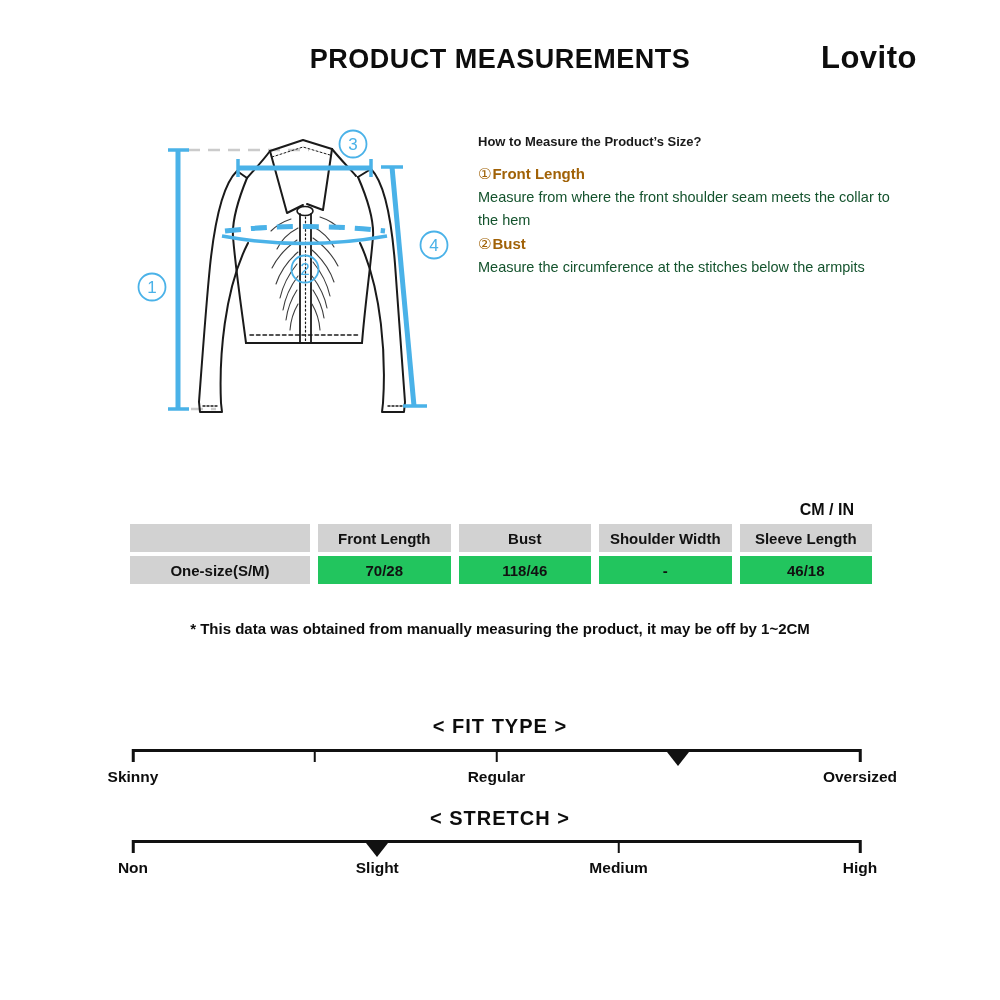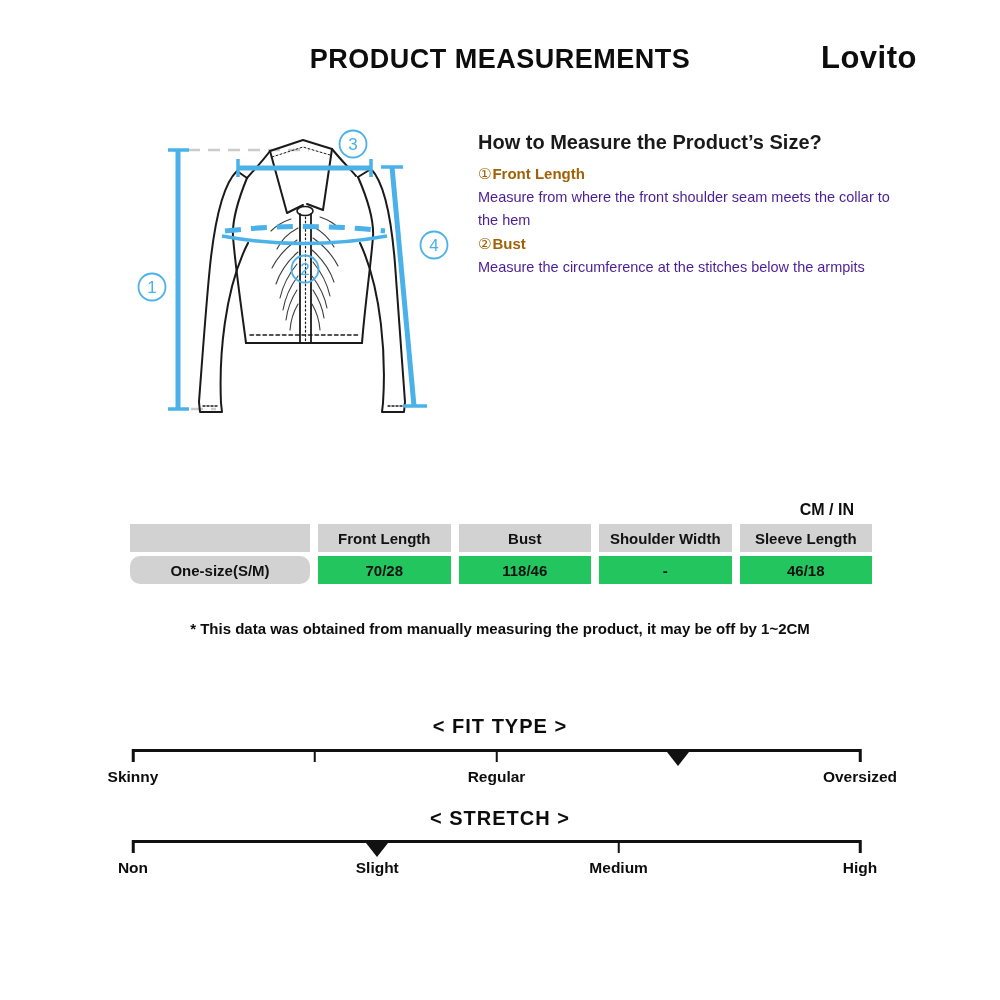--- a/index.html
+++ b/index.html
@@ -14,38 +14,38 @@
     font-size:27px;font-weight:700;letter-spacing:.5px;color:#0d0d0d;
   }
   .brand{
     position:absolute;top:40px;right:83px;
     font-size:31px;font-weight:700;color:#0d0d0d;letter-spacing:.5px;
   }
   
   .diagram{position:absolute;left:118px;top:113px;}
   
   .howto{position:absolute;left:478px;top:129px;width:418px;}
-  .howto-title{font-size:20px;font-weight:700;color:#1a1a1a;line-height:26px;margin-bottom:7px;}
+  .howto-title{font-size:13px;font-weight:700;color:#1a1a1a;line-height:26px;margin-bottom:7px;}
   .howto-item .item-label{font-size:15px;font-weight:700;color:#a16207;line-height:24px;}
   .howto-item .item-num{font-weight:400;font-size:15px;margin-right:1px;}
-  .howto-item .item-desc{font-size:14.5px;color:#4c1d95;line-height:23px;}
+  .howto-item .item-desc{font-size:14.5px;color:#14532d;line-height:23px;}
   
   .unit-label{position:absolute;top:501px;left:112px;width:742px;text-align:right;
     font-size:16px;font-weight:700;color:#0d0d0d;}
   .size-table{
     position:absolute;left:130px;top:524px;width:742px;
     display:grid;grid-template-columns:180px repeat(4,1fr);
     column-gap:8px;row-gap:4px;
   }
   .size-table .cell{
     height:28px;display:flex;align-items:center;justify-content:center;
     font-size:15px;font-weight:700;color:#111;
   }
   .cell.head{background:#d2d2d2;}
-  .cell.size-name{background:#d2d2d2;border-radius:10px;}
+  .cell.size-name{background:#d2d2d2;}
   .cell.value{background:#22c55e;font-weight:600;}
   
   .disclaimer{position:absolute;top:620px;left:0;right:0;text-align:center;
     font-size:15px;font-weight:700;color:#0d0d0d;}
   
   .scale-title{position:absolute;left:0;right:0;text-align:center;
     font-size:20px;font-weight:700;letter-spacing:1px;color:#0d0d0d;}
   .scale-title.fit{top:715px;}
   .scale-title.stretch{top:807px;}
   .scale-line{position:absolute;left:133px;width:727px;height:46px;}

